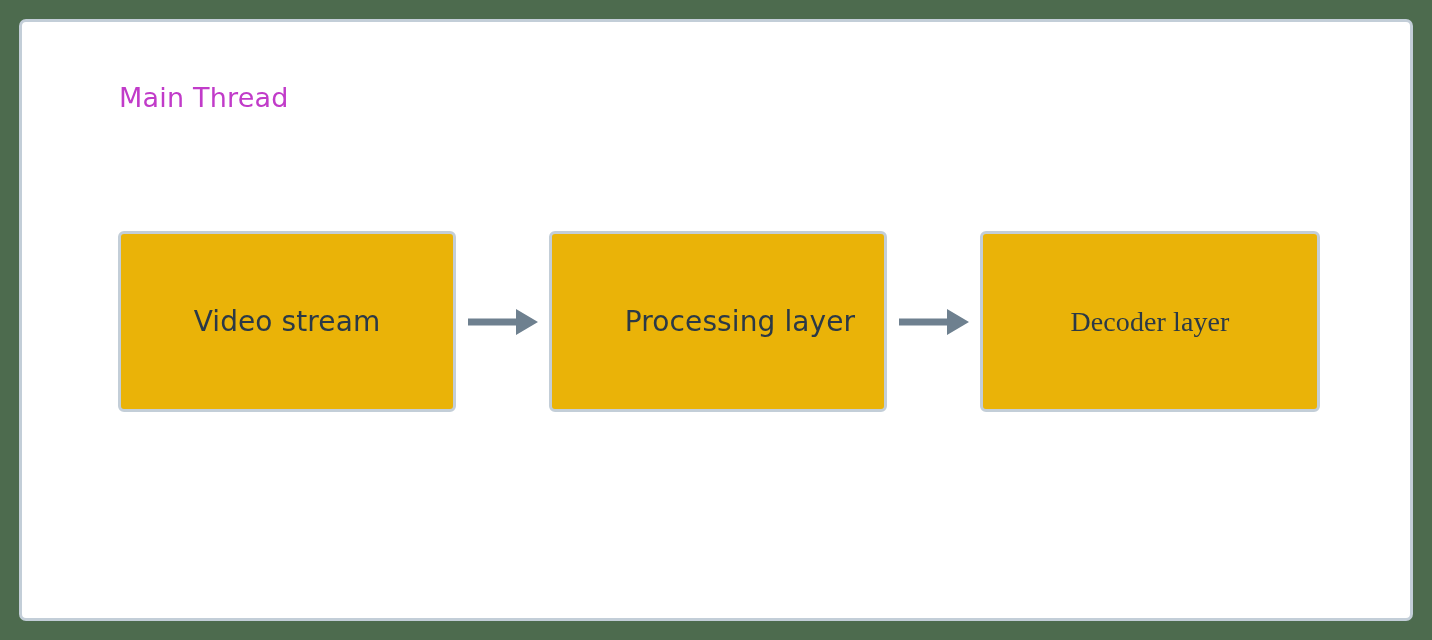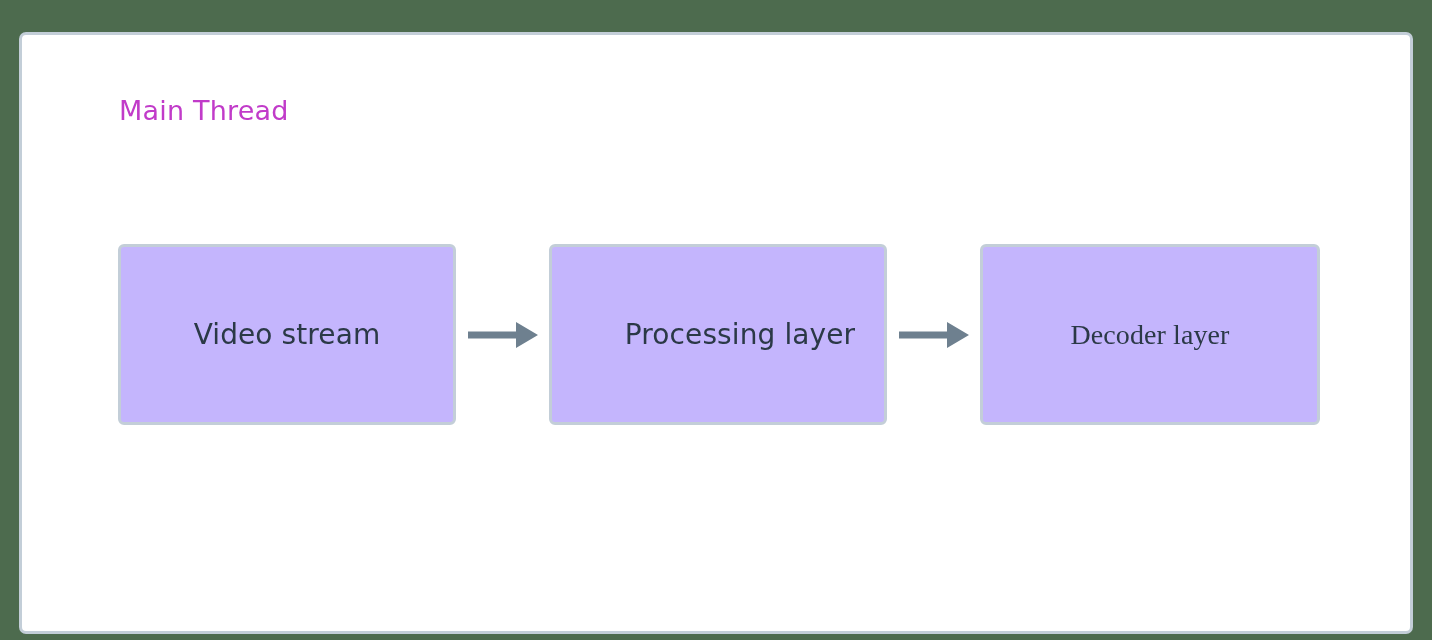--- a/index.html
+++ b/index.html
@@ -24,21 +24,20 @@
   .panel {
     position: absolute;
     left: 19px;
     top: 19px;
     width: 1394px;
     height: 602px;
     box-sizing: border-box;
     background: #ffffff;
     border: 3px solid #c3ced8;
     border-radius: 7px;
-    margin-top: 13px;
   }
 
   
   .panel-title {
     position: absolute;
     left: 97px;
     top: 59px;
     font-size: 27px;
     line-height: 34px;
     letter-spacing: 0.2px;
@@ -55,21 +54,21 @@
     width: 1202px;
     height: 181px;
     display: flex;
     flex-direction: row;
     align-items: center;
   }
 
   .node {
     box-sizing: border-box;
     height: 181px;
-    background: #c4b5fd;
+    background: #eab308;
     border: 3px solid #c3ced8;
     border-radius: 6px;
     display: flex;
     align-items: center;
     justify-content: center;
     flex: 0 0 auto;
     text-align: right;
   }
   .node-1 { width: 338px; }
   .node-2 { width: 338px; padding-left: 44px; }

